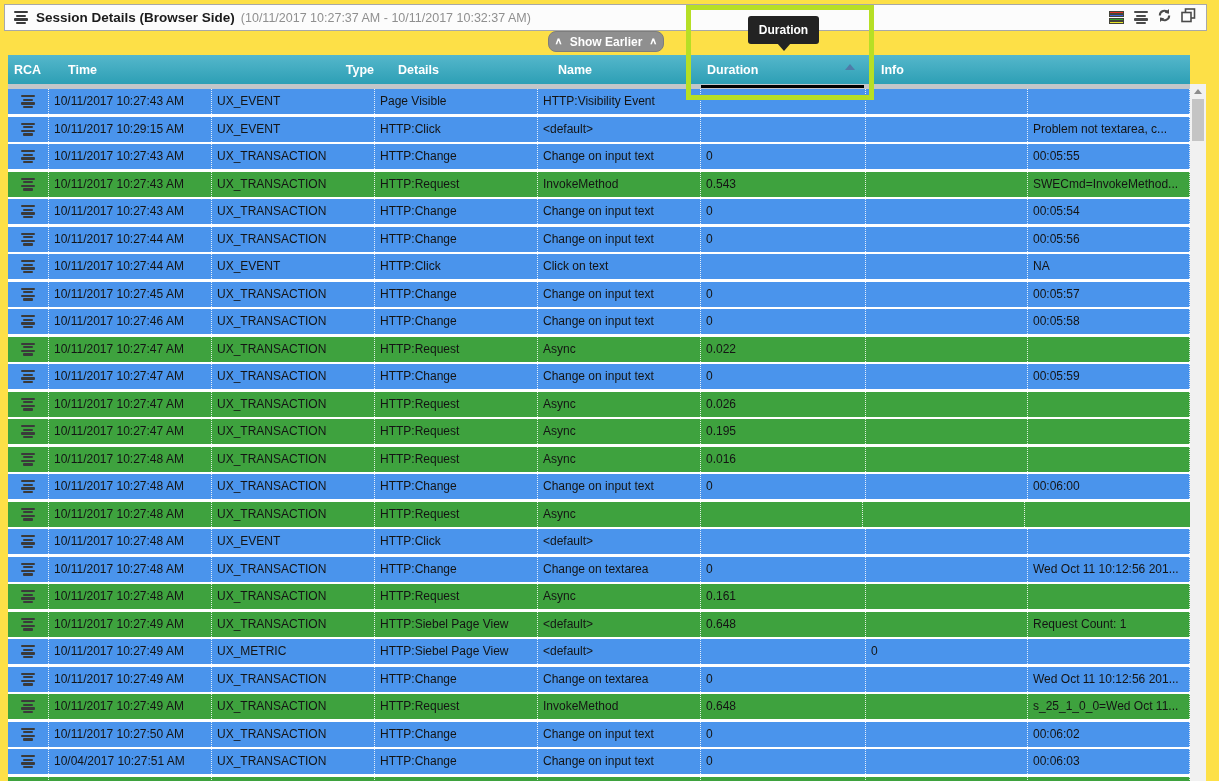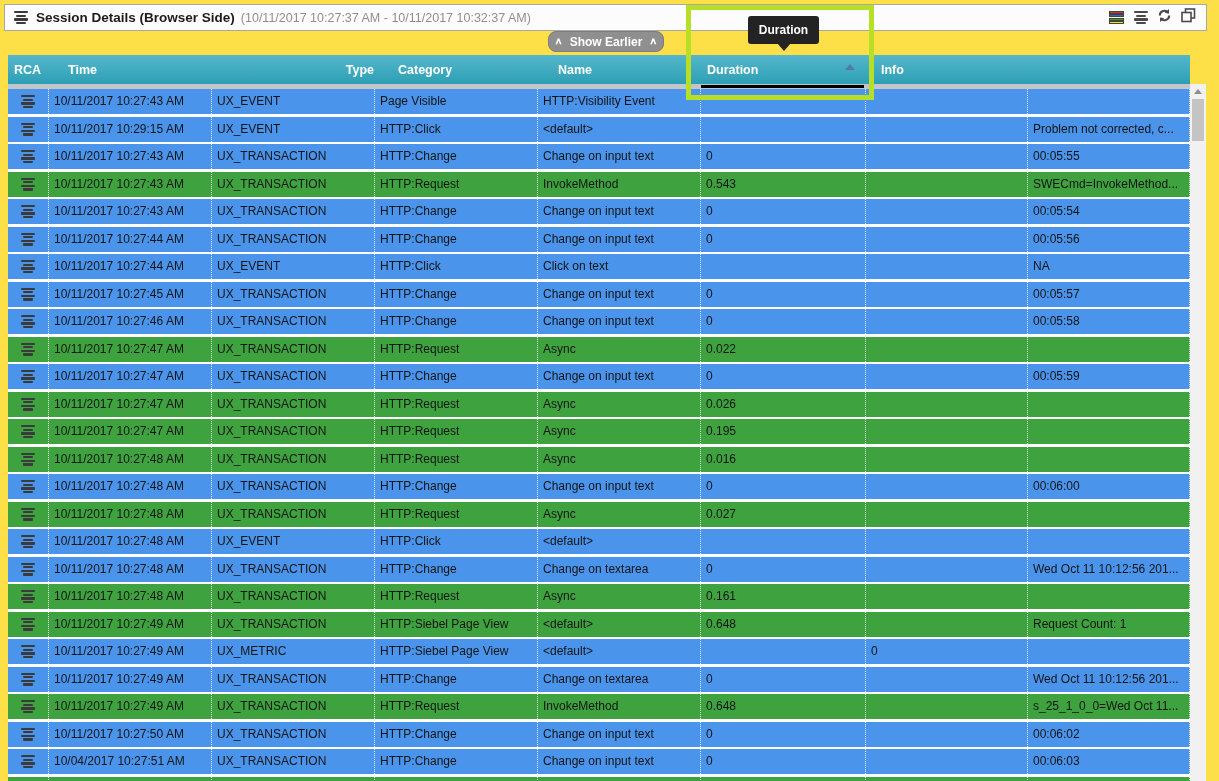--- a/index.html
+++ b/index.html
@@ -145,21 +145,21 @@
       <div class="hcell" style="width: 40px; padding-left: 6px;">
         <span>RCA</span>
       </div>
       <div class="hcell" style="width: 163px; padding-left: 20px;">
         <span>Time</span>
       </div>
       <div class="hcell" style="width: 163px; padding-left: 22px; justify-content: flex-end;">
         <span>Type</span>
       </div>
       <div class="hcell" style="width: 163px; padding-left: 24px;">
-        <span>Category</span>
+        <span>Details</span>
       </div>
       <div class="hcell" style="width: 163px; padding-left: 21px;">
         <span>Name</span>
       </div>
       <div class="hcell" style="width: 165px; padding-left: 7px;">
         <span>Duration</span>
         <span class="sort-arrow"></span>
       </div>
       <div class="hcell" style="width: 163px; padding-left: 16px;">
         <span>Info</span>
@@ -193,21 +193,21 @@
             <i></i>
             <i></i>
           </span>
         </div>
         <div class="cell" style="width: 163px;">10/11/2017 10:29:15 AM</div>
         <div class="cell" style="width: 163px;">UX_EVENT</div>
         <div class="cell" style="width: 163px;">HTTP:Click</div>
         <div class="cell" style="width: 163px;">&lt;default&gt;</div>
         <div class="cell" style="width: 165px;"></div>
         <div class="cell" style="width: 162px;"></div>
-        <div class="cell" style="width: 163px;">Problem not corrected, c...</div>
+        <div class="cell" style="width: 163px;">Problem not textarea, c...</div>
       </div>
       <div class="row" style="background: rgb(74, 148, 236);">
         <div class="cell" style="width: 40px;">
           <span class="stack-icon rca-stack">
             <i></i>
             <i></i>
             <i></i>
             <i></i>
           </span>
         </div>
@@ -429,21 +429,20 @@
             <i></i>
             <i></i>
             <i></i>
             <i></i>
           </span>
         </div>
         <div class="cell" style="width: 163px;">10/11/2017 10:27:48 AM</div>
         <div class="cell" style="width: 163px;">UX_TRANSACTION</div>
         <div class="cell" style="width: 163px;">HTTP:Request</div>
         <div class="cell" style="width: 163px;">Async</div>
-        <div class="cell" style="width: 165px;">0.027</div>
         <div class="cell" style="width: 162px;"></div>
         <div class="cell" style="width: 163px;"></div>
       </div>
       <div class="row" style="background: rgb(74, 148, 236);">
         <div class="cell" style="width: 40px;">
           <span class="stack-icon rca-stack">
             <i></i>
             <i></i>
             <i></i>
             <i></i>

